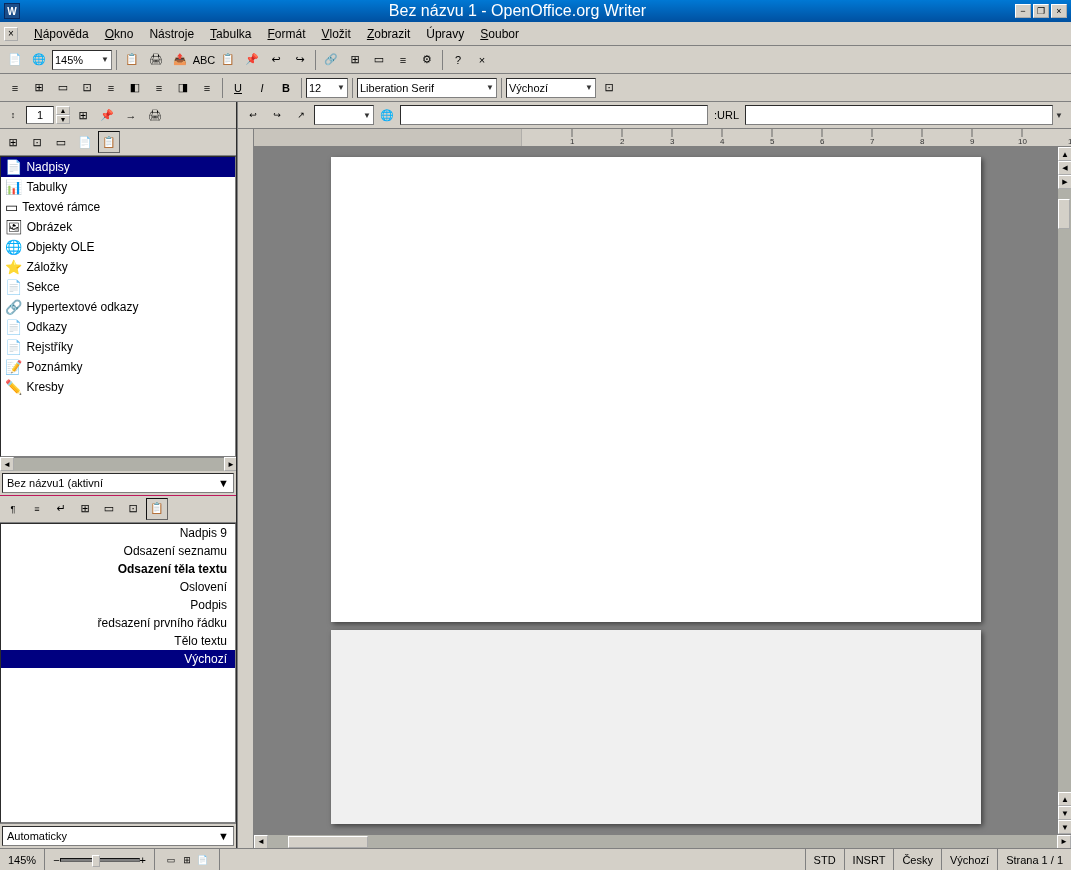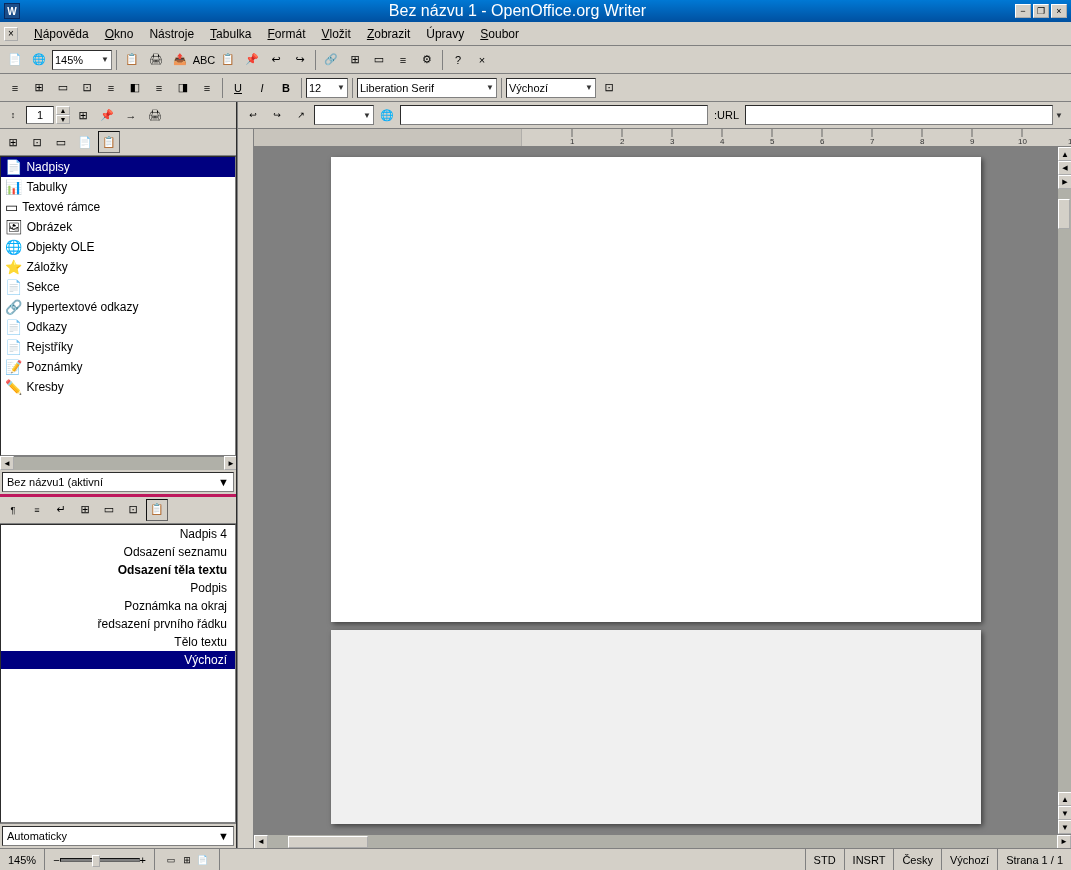--- a/index.html
+++ b/index.html
@@ -107,21 +107,21 @@
       align-items: center;
       gap: 4px;
     }
     .nav-tree-item.selected { background: #000080; color: white; }
 
     
     .nav-bottom {
       display: flex;
       align-items: center;
       background: #d4d0c8;
-      border-bottom: 3px solid #be185d;
+      border-bottom: 1px solid #be185d;
       padding: 2px;
       gap: 2px;
     }
     .nav-doc-select {
       flex: 1; height: 20px; background: white; border: 1px inset #808080; font-size: 11px;
       display: flex; align-items: center; justify-content: space-between; padding: 0 4px;
     }
     .styles-toolbar {
       display: flex; align-items: center; padding: 2px; gap: 2px; border-bottom: 1px solid #808080;
     }
@@ -394,33 +394,33 @@
         <div class="tb-btn" style="font-size:9px;">≡</div>
         <div class="tb-btn">↵</div>
         <div class="tb-btn">⊞</div>
         <div class="tb-btn">▭</div>
         <div class="tb-btn">⊡</div>
         <div class="tb-btn" style="border:1px inset #666;">📋</div>
       </div>
 
       <div class="styles-list" style="flex:1; overflow-y:auto; font-size:12px; background:white; border:1px inset #808080;">
         <div class="style-item" style="justify-content: flex-end;">
-          <span>Nadpis 4</span>
+          <span>Nadpis 9</span>
         </div>
         <div class="style-item" style="justify-content: flex-end; align-items: flex-end;">
           <span>Odsazení seznamu</span>
         </div>
         <div class="style-item" style="justify-content: flex-end; font-weight: bold;">
           <span>Odsazení těla textu</span>
         </div>
         <div class="style-item" style="justify-content: flex-end;">
+          <span>Oslovení</span>
+        </div>
+        <div class="style-item" style="justify-content: flex-end;">
           <span>Podpis</span>
-        </div>
-        <div class="style-item" style="justify-content: flex-end;">
-          <span>Poznámka na okraj</span>
         </div>
         <div class="style-item" style="justify-content: flex-end;">
           <span>ředsazení prvního řádku</span>
         </div>
         <div class="style-item" style="justify-content: flex-end; margin-left: 30px;">
           <span>Tělo textu</span>
         </div>
         <div class="style-item selected" style="justify-content: flex-end;">
           <span>Výchozí</span>
         </div>

